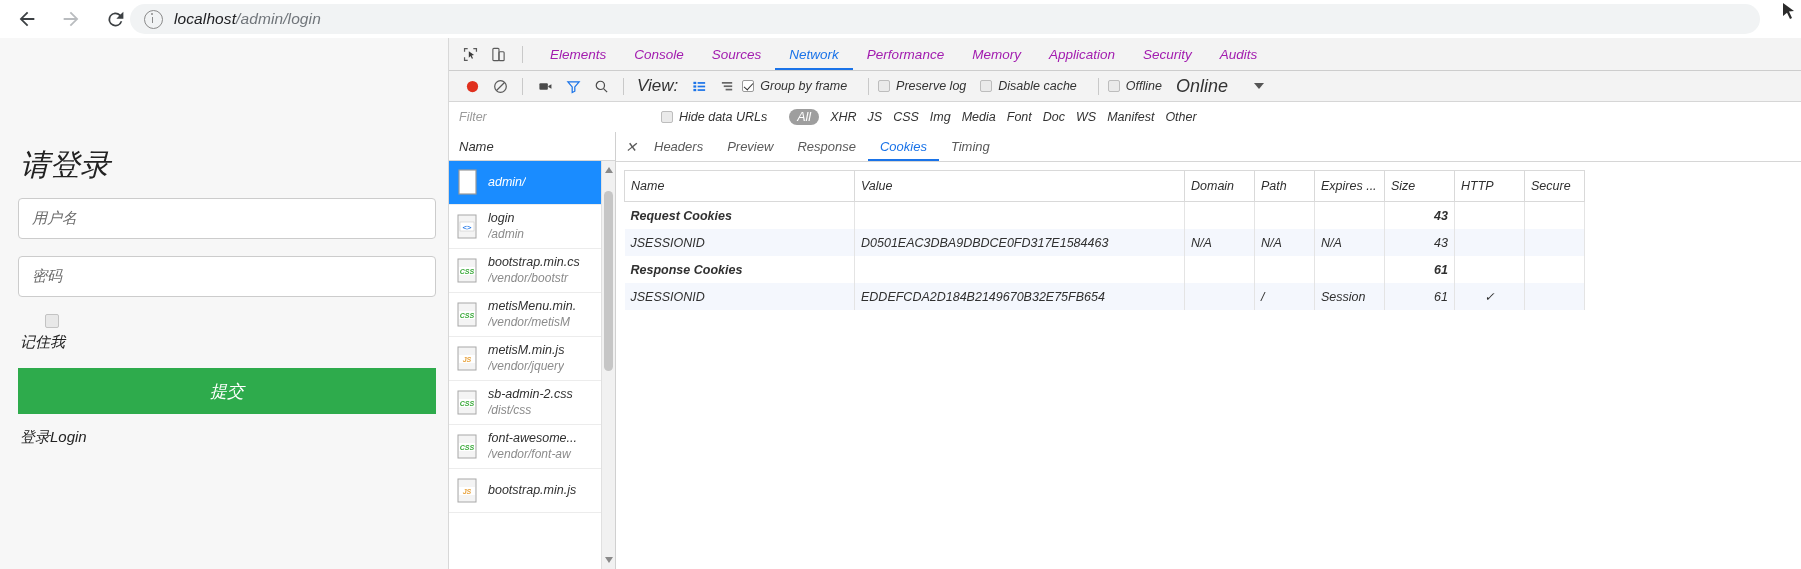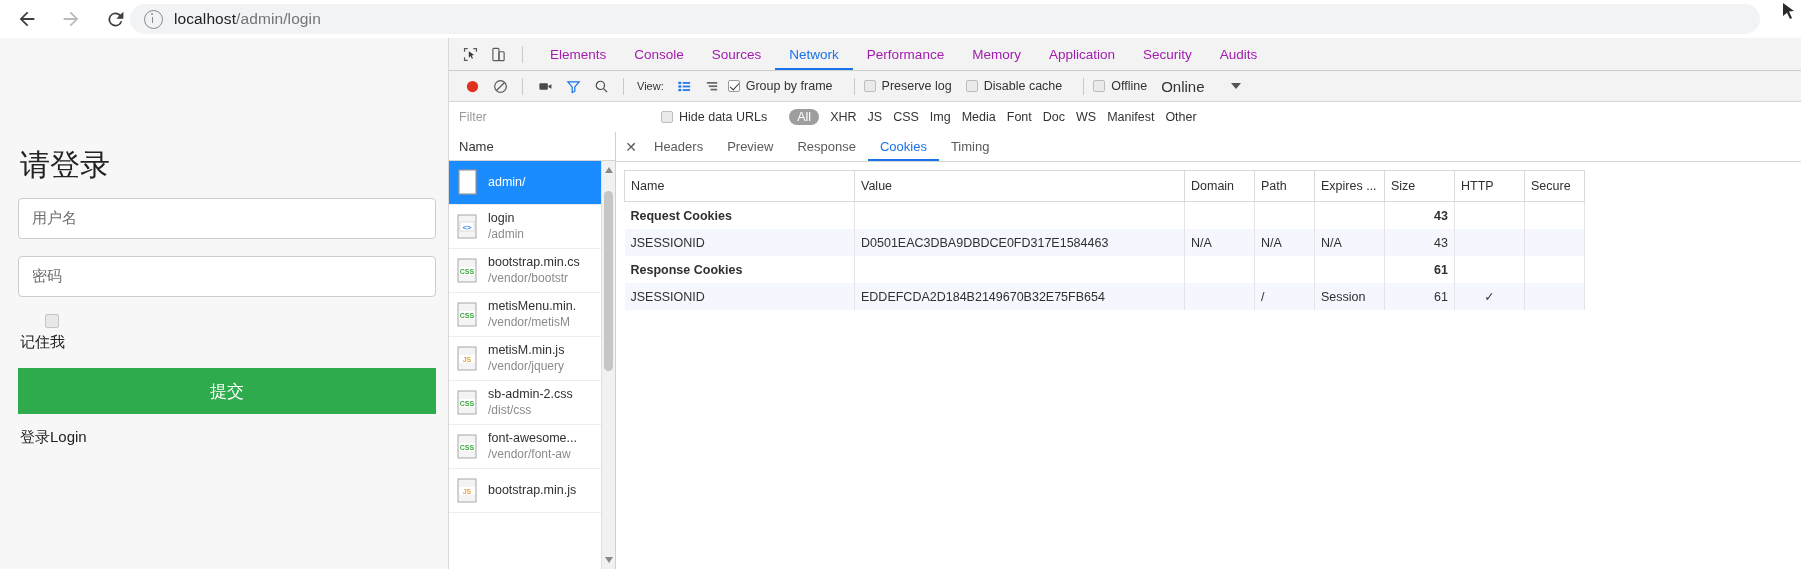--- a/index.html
+++ b/index.html
@@ -2,21 +2,21 @@
 <html><head>
 <meta charset="utf-8">
 <style>
   html,body{margin:0;padding:0;}
   body{
     width:1801px;height:569px;overflow:hidden;
     background:#ffffff;
     font-family:"Liberation Sans", sans-serif;
     font-size:13px;color:#222;
   }
-  .root{position:relative;width:1801px;height:569px;}
+  .root{position:relative;width:1801px;height:569px;font-style:italic;}
 
   
   .chrome{position:absolute;left:0;top:0;width:1801px;height:38px;background:#ffffff;}
   .nav{position:absolute;left:8px;top:0;height:38px;display:flex;align-items:center;gap:6px;}
   .navbtn{width:38px;height:38px;display:flex;align-items:center;justify-content:center;
           border-radius:50%;cursor:pointer;}
   .navbtn svg{display:block;}
   .omnibox{position:absolute;left:130px;top:4px;width:1630px;height:30px;
            background:#f1f3f4;border-radius:15px;display:flex;align-items:center;padding:0 14px;
            box-sizing:border-box;cursor:text;}
@@ -55,30 +55,30 @@
   .tb-ico{width:22px;height:22px;display:flex;align-items:center;justify-content:center;cursor:pointer;}
   .vsep{width:1px;height:17px;background:#c9c9c9;margin:0 7px;}
   .dt-tabs{display:flex;align-items:stretch;height:32px;}
   .dt-tab{padding:0 14px;display:flex;align-items:center;color:#a21caf;font-size:13.5px;
           cursor:pointer;white-space:nowrap;}
   .dt-tab.active{color:#1a73e8;box-shadow:inset 0 -2px 0 #1a73e8;}
 
   .dt-toolbar{height:30px;border-bottom:1px solid #d6d6d6;background:#f3f3f3;
               display:flex;align-items:center;padding-left:10px;gap:2px;}
   .tbtn{width:26px;height:24px;display:flex;align-items:center;justify-content:center;cursor:pointer;}
-  .tlabel{font-size:11px;color:#333;margin:0 6px 0 4px;}
+  .tlabel{font-size:17px;color:#333;margin:0 6px 0 4px;}
   .chk{width:12px;height:12px;border:1px solid #9a9a9a;background:#fff;border-radius:2px;
        display:inline-flex;align-items:center;justify-content:center;box-sizing:border-box;
        margin-right:6px;flex:0 0 auto;}
   .chk.on{position:relative;}
   .chk.on::after{content:"";position:absolute;left:3px;top:0px;width:4px;height:8px;
        border:solid #333;border-width:0 1.6px 1.6px 0;transform:rotate(42deg);}
   .chk.dim{background:#eaeaea;border-color:#bdbdbd;}
   .cb-item{display:flex;align-items:center;font-size:12.5px;color:#333;margin-right:12px;cursor:pointer;}
-  .online-sel{font-size:15px;color:#333;cursor:pointer;margin-right:4px;}
+  .online-sel{font-size:18px;color:#333;cursor:pointer;margin-right:4px;}
   .caret{width:0;height:0;border-left:5px solid transparent;border-right:5px solid transparent;
          border-top:6px solid #555;cursor:pointer;}
 
   .dt-filterbar{height:30px;border-bottom:1px solid #d6d6d6;background:#fff;
                 display:flex;align-items:center;padding-left:10px;}
   .filter-input{font-size:12.5px;color:#9b9b9b;width:190px;}
   .ftypes{display:flex;align-items:center;gap:11px;margin-left:10px;font-size:12.5px;color:#333;}
   .ftype{cursor:pointer;white-space:nowrap;}
   .ftype.all{background:#9e9e9e;color:#fff;border-radius:9px;padding:1px 8px;}
 

